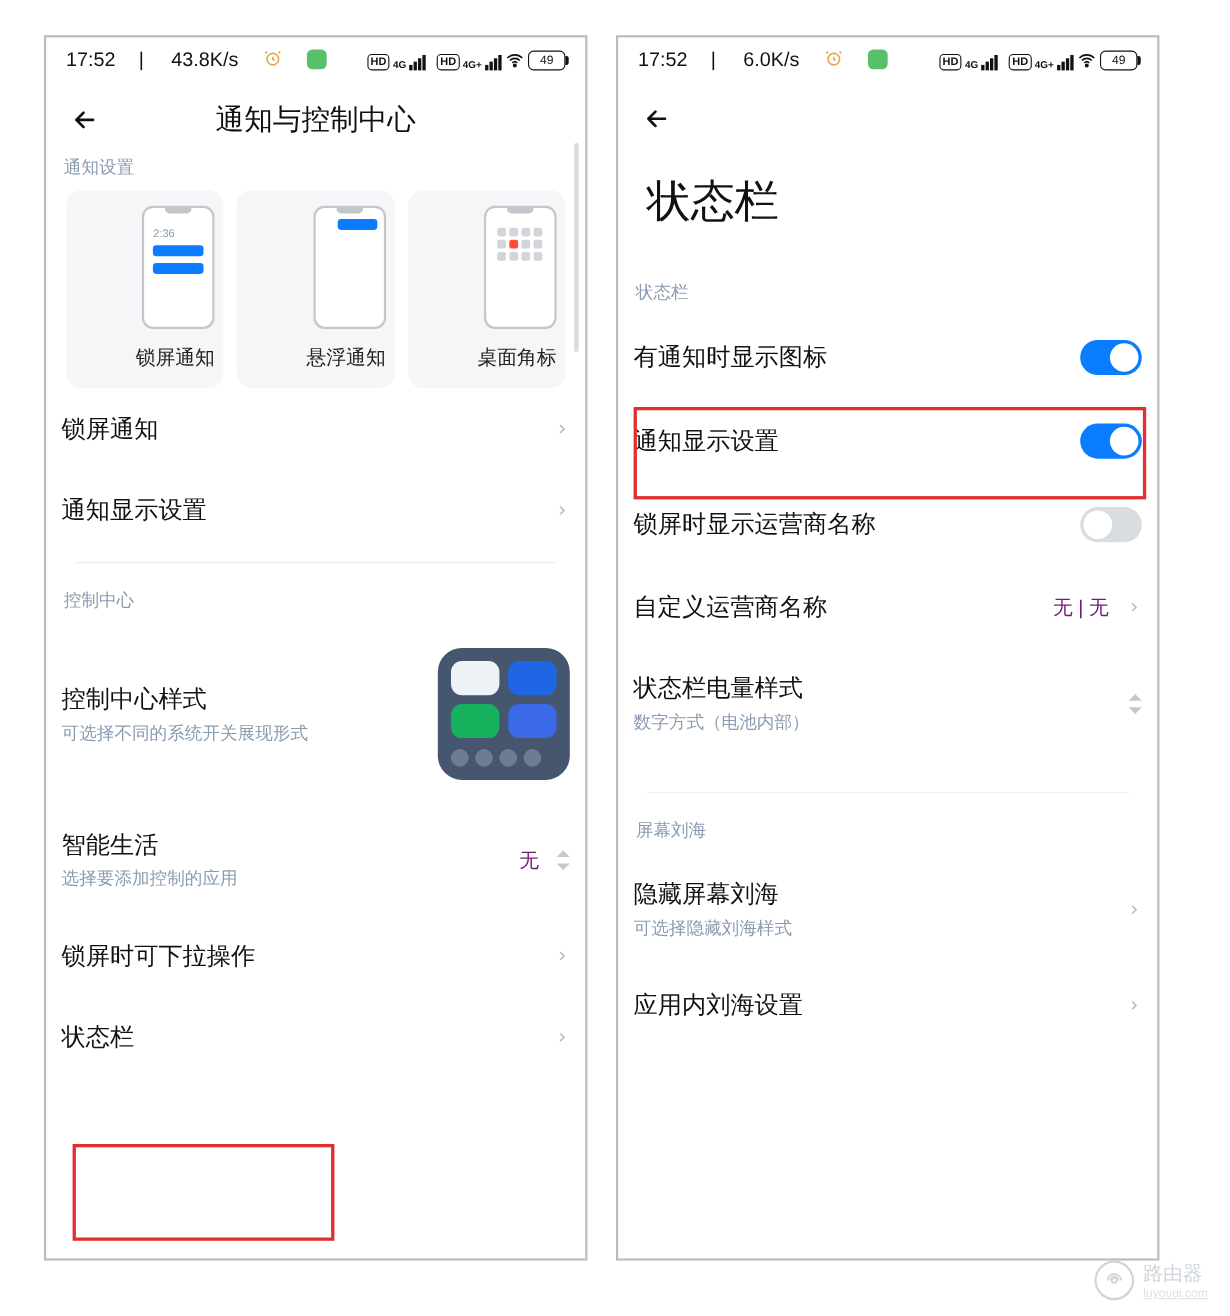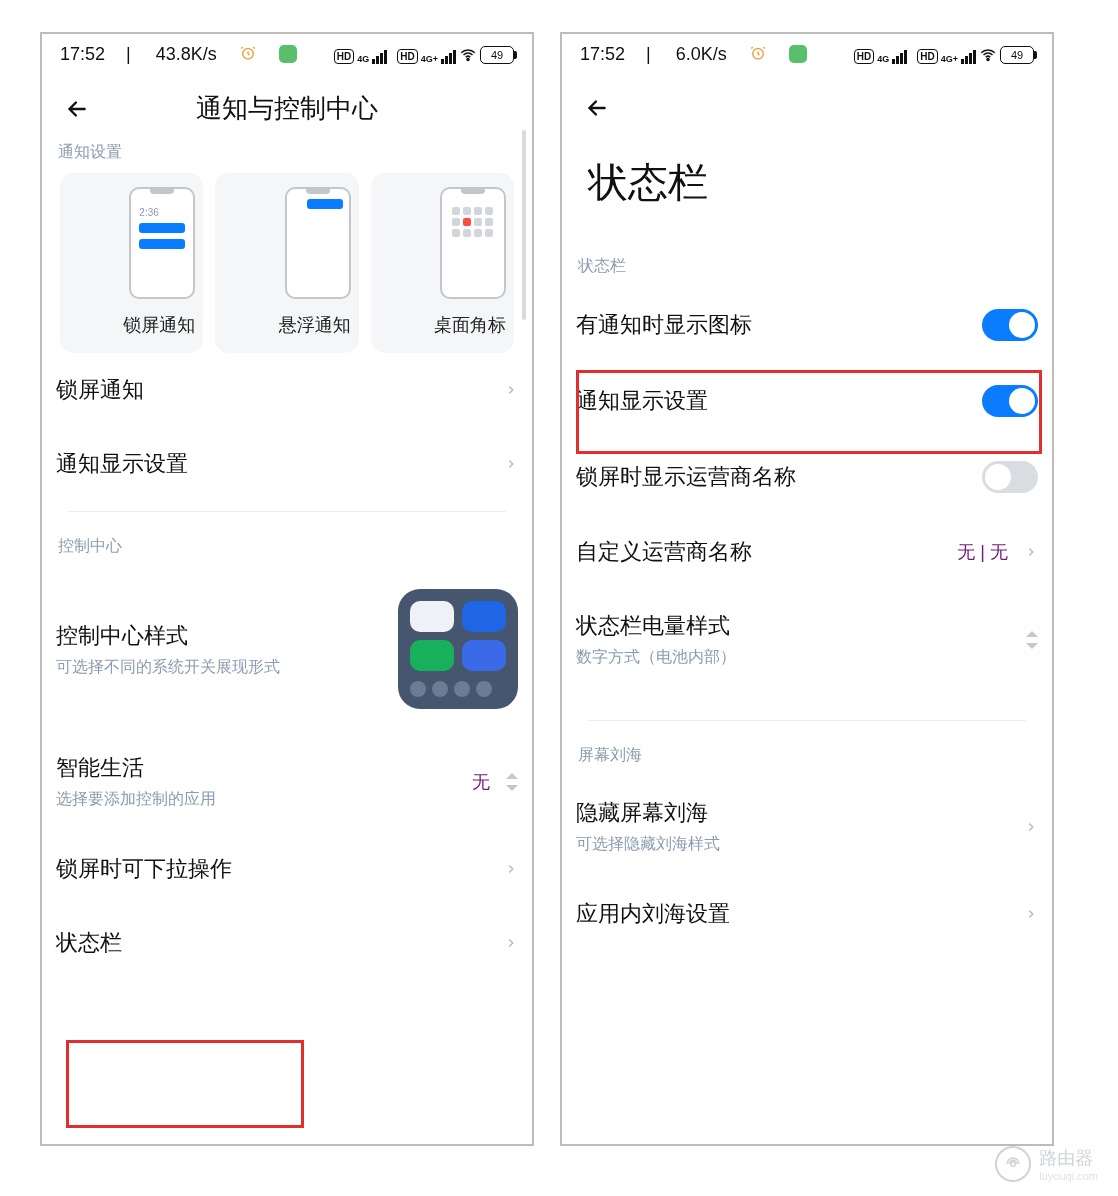--- a/index.html
+++ b/index.html
@@ -67,21 +67,21 @@
   .toggle .knob{position:absolute;top:3px;width:26px;height:26px;border-radius:50%;background:#fff;}
   .toggle.on{background:#0a7cff;} .toggle.on .knob{right:3px;}
   .toggle.off{background:#d9dde2;} .toggle.off .knob{left:3px;}
   
   .hl{position:absolute;border:3px solid #e12f2f;pointer-events:none;}
   
   .scrollhint{position:absolute;right:6px;top:96px;width:4px;height:190px;background:#d7dbe0;border-radius:2px;}
   
   .wm{position:absolute;right:20px;bottom:14px;display:flex;align-items:center;gap:8px;color:#cfd4da;font-size:18px;}
   .wm .logo{width:32px;height:32px;border:2px solid #cfd4da;border-radius:50%;display:inline-flex;align-items:center;justify-content:center;}
-  .wm .sub{display:block;font-size:11px;color:#dee2e7;}
+  .wm .sub{display:block;font-size:11px;color:#dee2e7;text-decoration:underline;}
   .right-trail{display:flex;align-items:center;gap:8px;}
 </style>
 </head>
 <body>
 
 <div class="canvas">
 
   <div class="phone left">
     <div class="statusbar">
       <div class="sb-left">

